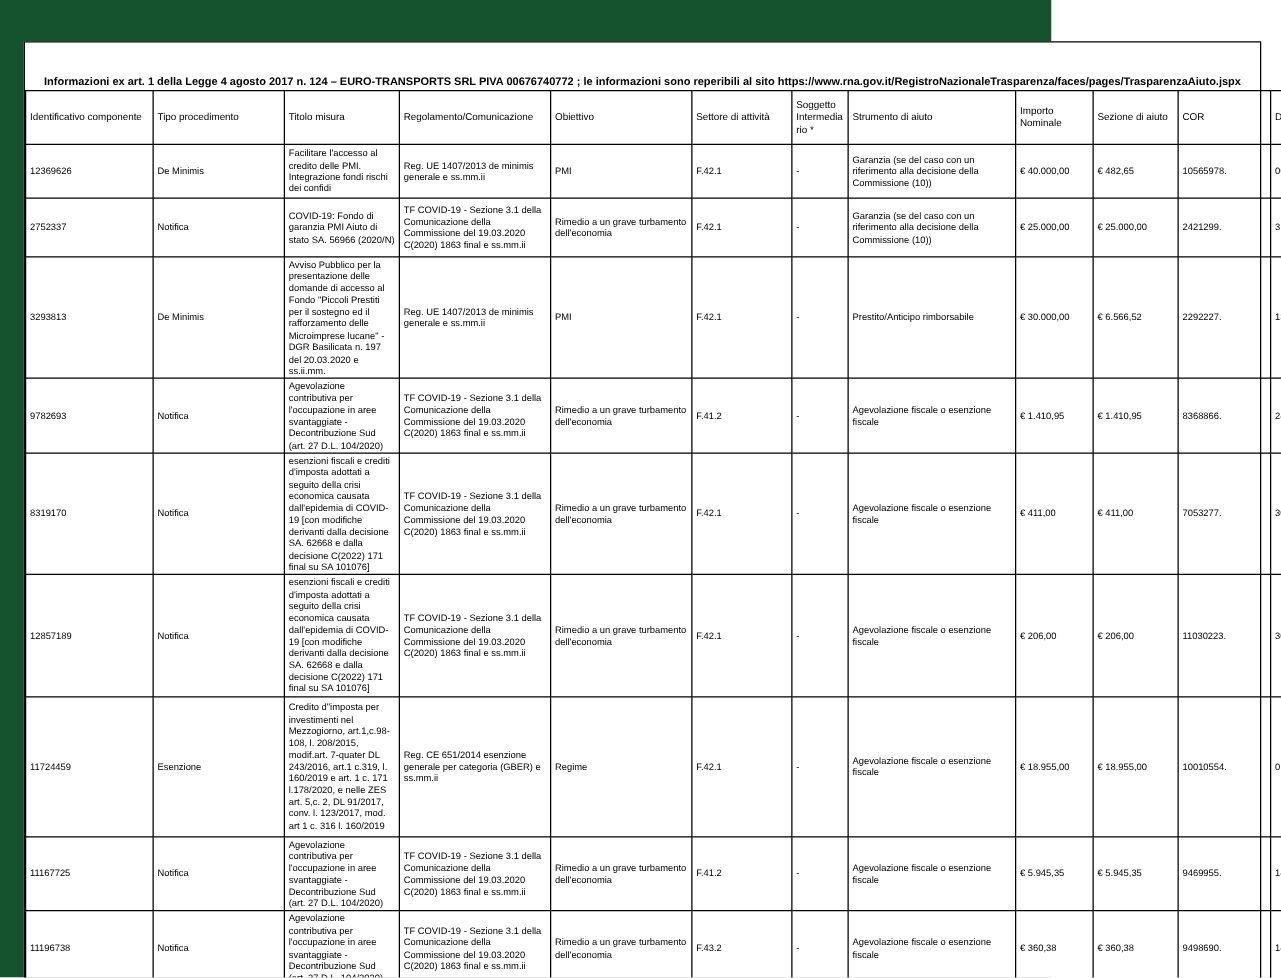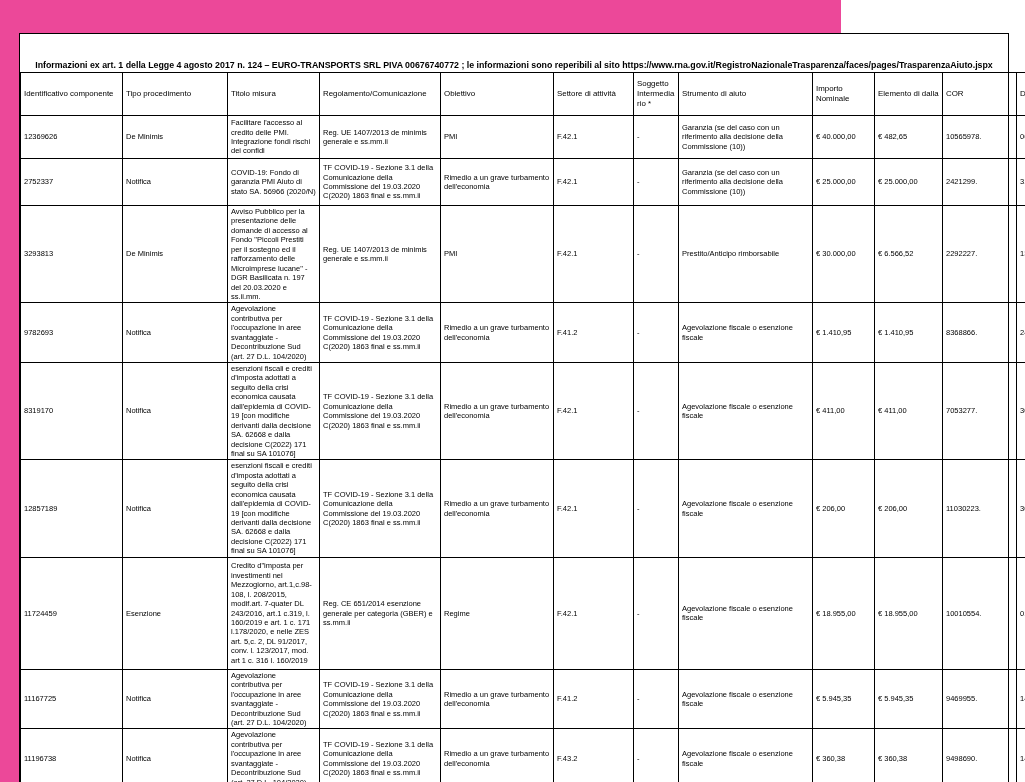--- a/index.html
+++ b/index.html
@@ -9,21 +9,21 @@
     width: 1025px;
     height: 782px;
     font-family: "Liberation Sans", sans-serif;
     color: #000;
     overflow: hidden;
   }
   .canvas {
     position: relative;
     width: 841px;
     height: 782px;
-    background: #ec4899;
+    background: #14532d;
   }
   .sheet {
     position: absolute;
     left: 19px;
     top: 33px;
     width: 990px;
     box-sizing: border-box;
     border: 1px solid #000;
     background: #fff;
   }
@@ -97,21 +97,21 @@
         <tr>
           <th class="w-id">Identificativo componente</th>
           <th class="w-tipo ha-c">Tipo procedimento</th>
           <th class="w-tit ha-c">Titolo misura</th>
           <th class="w-reg">Regolamento/Comunicazione</th>
           <th class="w-obi">Obiettivo</th>
           <th class="w-set">Settore di attività</th>
           <th class="w-sog">Soggetto Intermediario *</th>
           <th class="w-str">Strumento di aiuto</th>
           <th class="w-imp">Importo Nominale</th>
-          <th class="w-ele">Elemento di dalla</th>
+          <th class="w-ele">Sezione di aiuto</th>
           <th class="w-cor ha-c">COR</th>
           <th class="w-dat ha-c">Data Concessione</th>
         </tr>
       </thead>
       <tbody id="table-body">
           <tr>
             <td class="c-id">12369626</td>
             <td class="c-tipo">De Minimis</td>
             <td class="c-tit">Facilitare l'accesso al credito delle PMI. Integrazione fondi rischi dei confidi</td>
             <td class="c-reg">Reg. UE 1407/2013 de minimis generale e ss.mm.ii</td>

